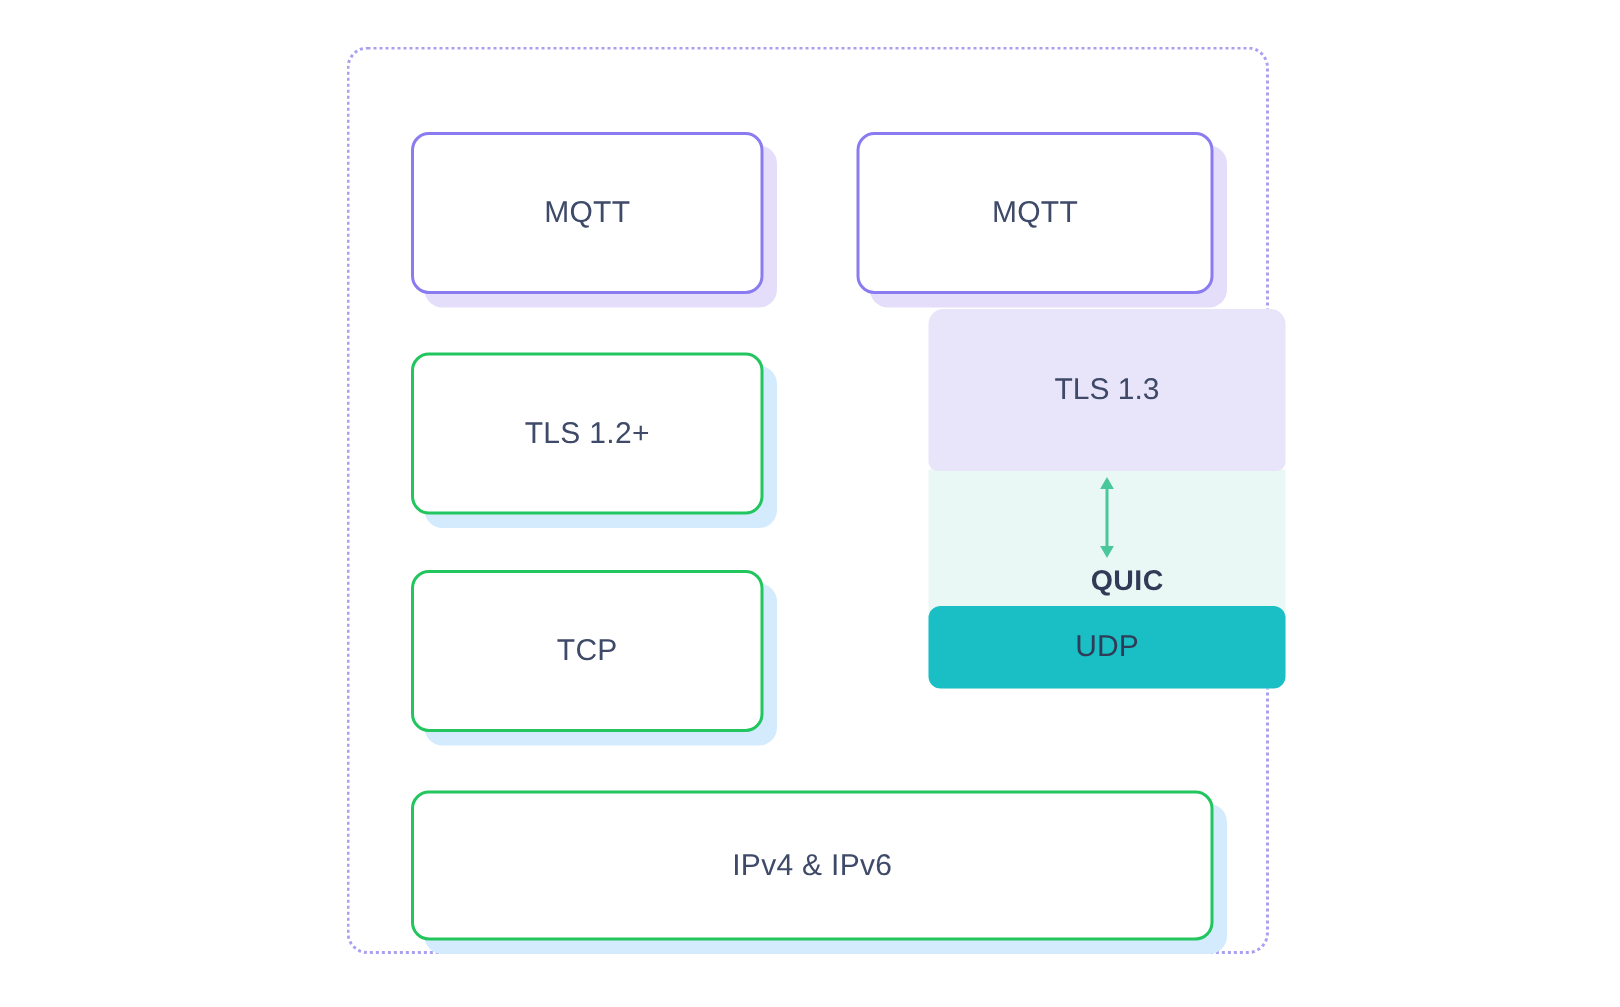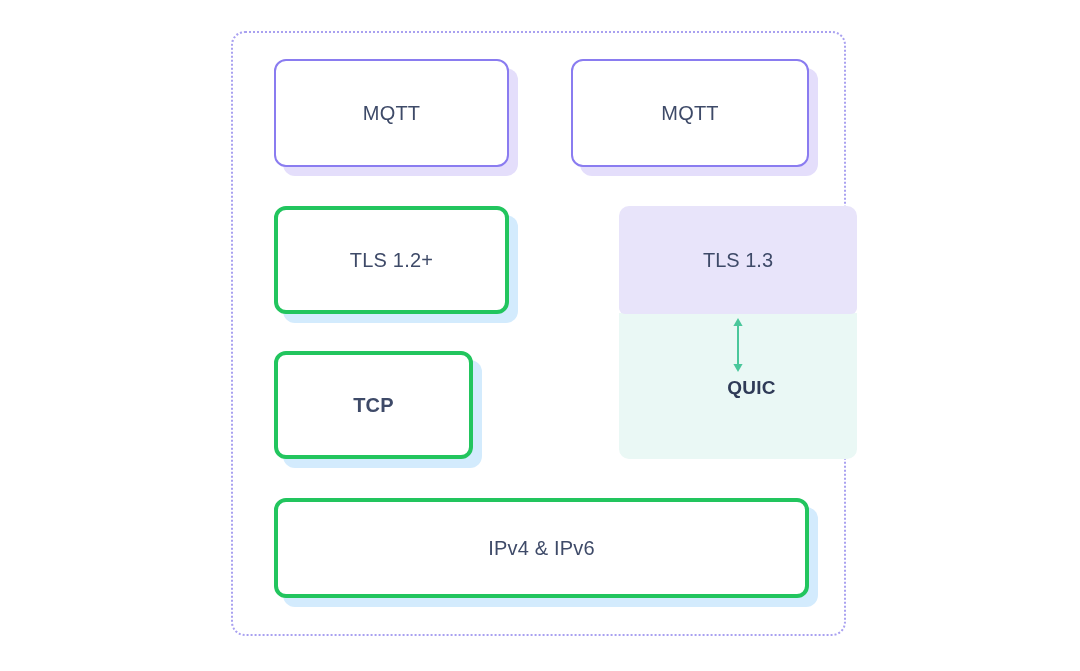--- a/index.html
+++ b/index.html
@@ -39,36 +39,37 @@
     box-sizing: border-box;
     display: flex;
     align-items: center;
     justify-content: center;
     border-radius: 12px;
     background: #ffffff;
     font-size: 20px;
     color: #3e4a68;
     letter-spacing: 0.2px;
     text-align: center;
+    margin-top: 29px;
   }
 
   .stack-box.purple {
     border: 2px solid #8a7cf0;
     box-shadow: 9px 9px 0 0 #e4defb;
   }
 
   .stack-box.blue {
-    border: 4px solid #22c55e;
+    border: 2px solid #22c55e;
     box-shadow: 9px 9px 0 0 #d3ebfd;
   }
 
   
   #box-mqtt-left  { left: 274px; top: 59px;  width: 235px; height: 108px; }
   #box-tls12      { left: 274px; top: 206px; width: 235px; height: 108px; }
-  #box-tcp        { left: 274px; top: 351px; width: 199px; height: 108px; font-weight: bold; }
+  #box-tcp        { left: 274px; top: 351px; width: 235px; height: 108px; }
 
   
   #box-mqtt-right { left: 571px; top: 59px;  width: 238px; height: 108px; }
 
   
   #box-ip         { left: 274px; top: 498px; width: 535px; height: 100px; }
 
   
   .quic-group {
     position: absolute;
@@ -187,20 +188,23 @@
         <line x1="10" y1="6" x2="10" y2="48" stroke="#4ac79b" stroke-width="2"></line>
         <polygon points="10,0 5.4,8 14.6,8" fill="#4ac79b"></polygon>
         <polygon points="10,54 5.4,46 14.6,46" fill="#4ac79b"></polygon>
       </svg>
     </div>
 
     <div class="quic-label">
       <span>QUIC</span>
     </div>
 
+    <div class="layer-udp">
+      <span>UDP</span>
+    </div>
 
   </div>
 
   <div class="stack-box blue" id="box-ip">
     <span>IPv4 &amp; IPv6</span>
   </div>
 
 </div>
 
 </body></html>

